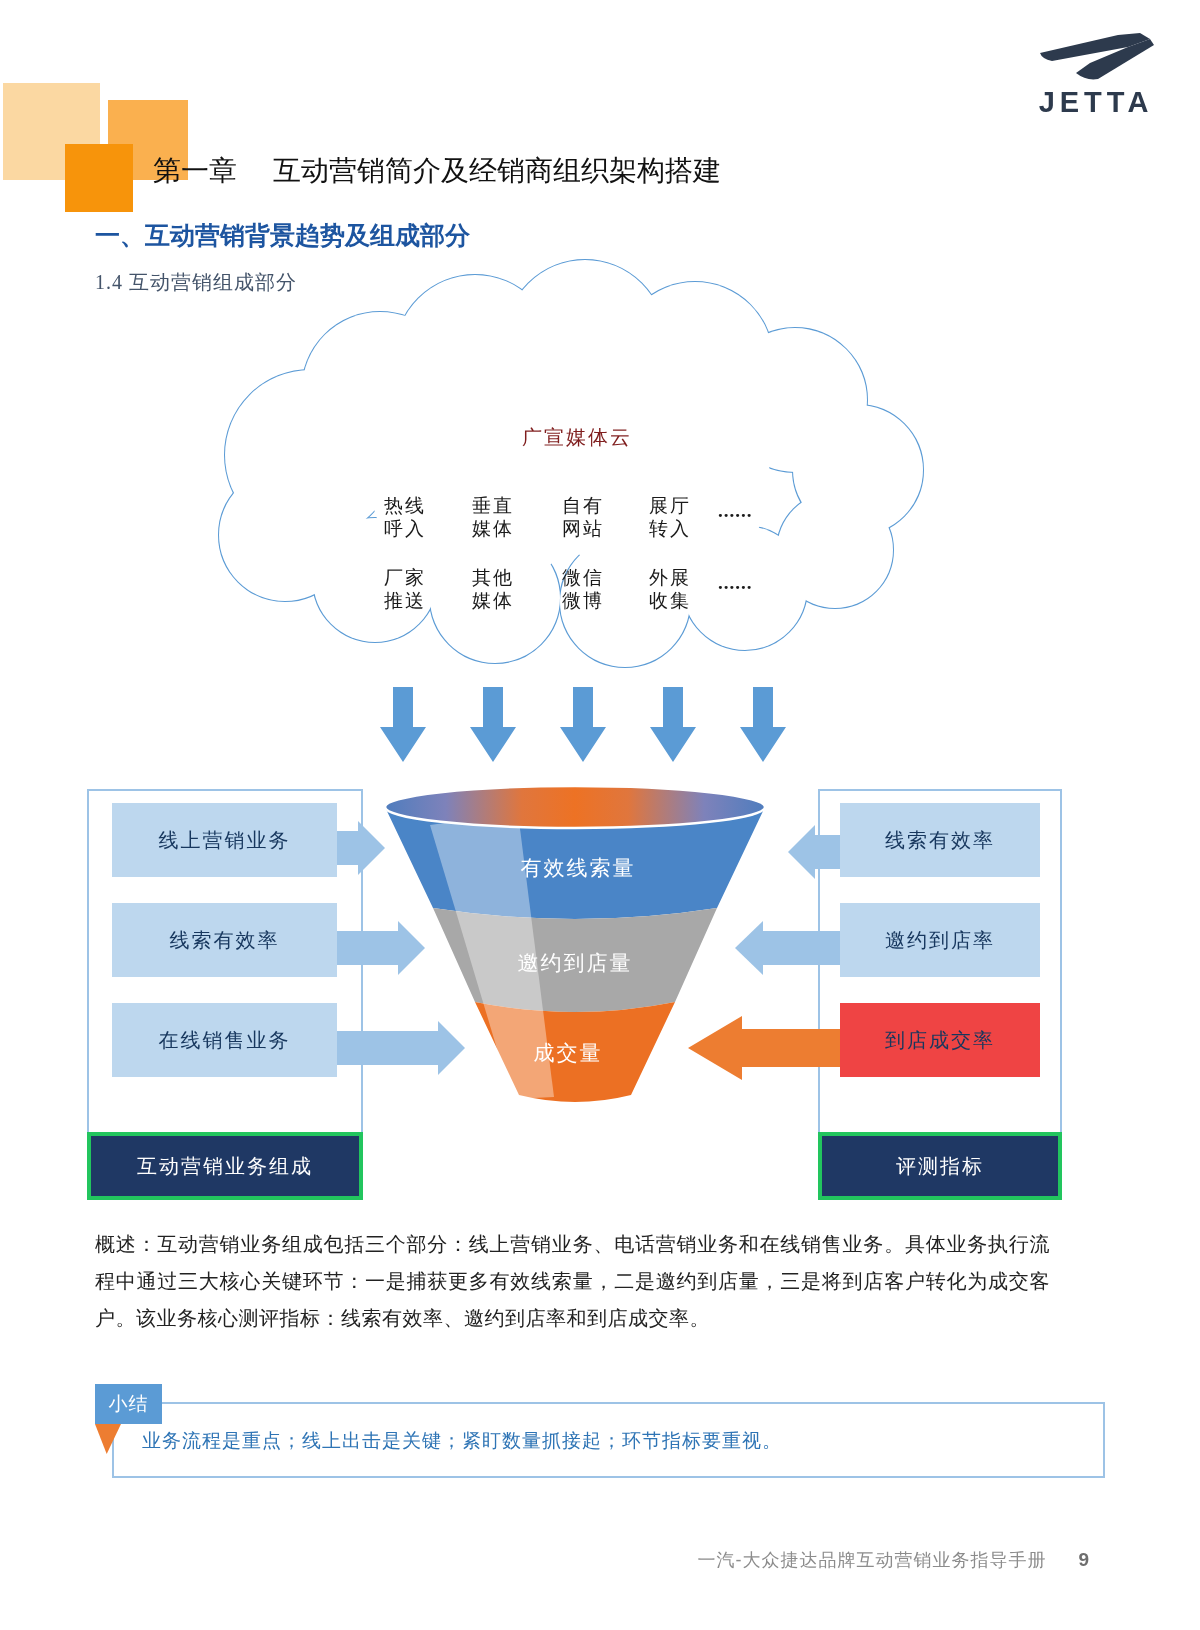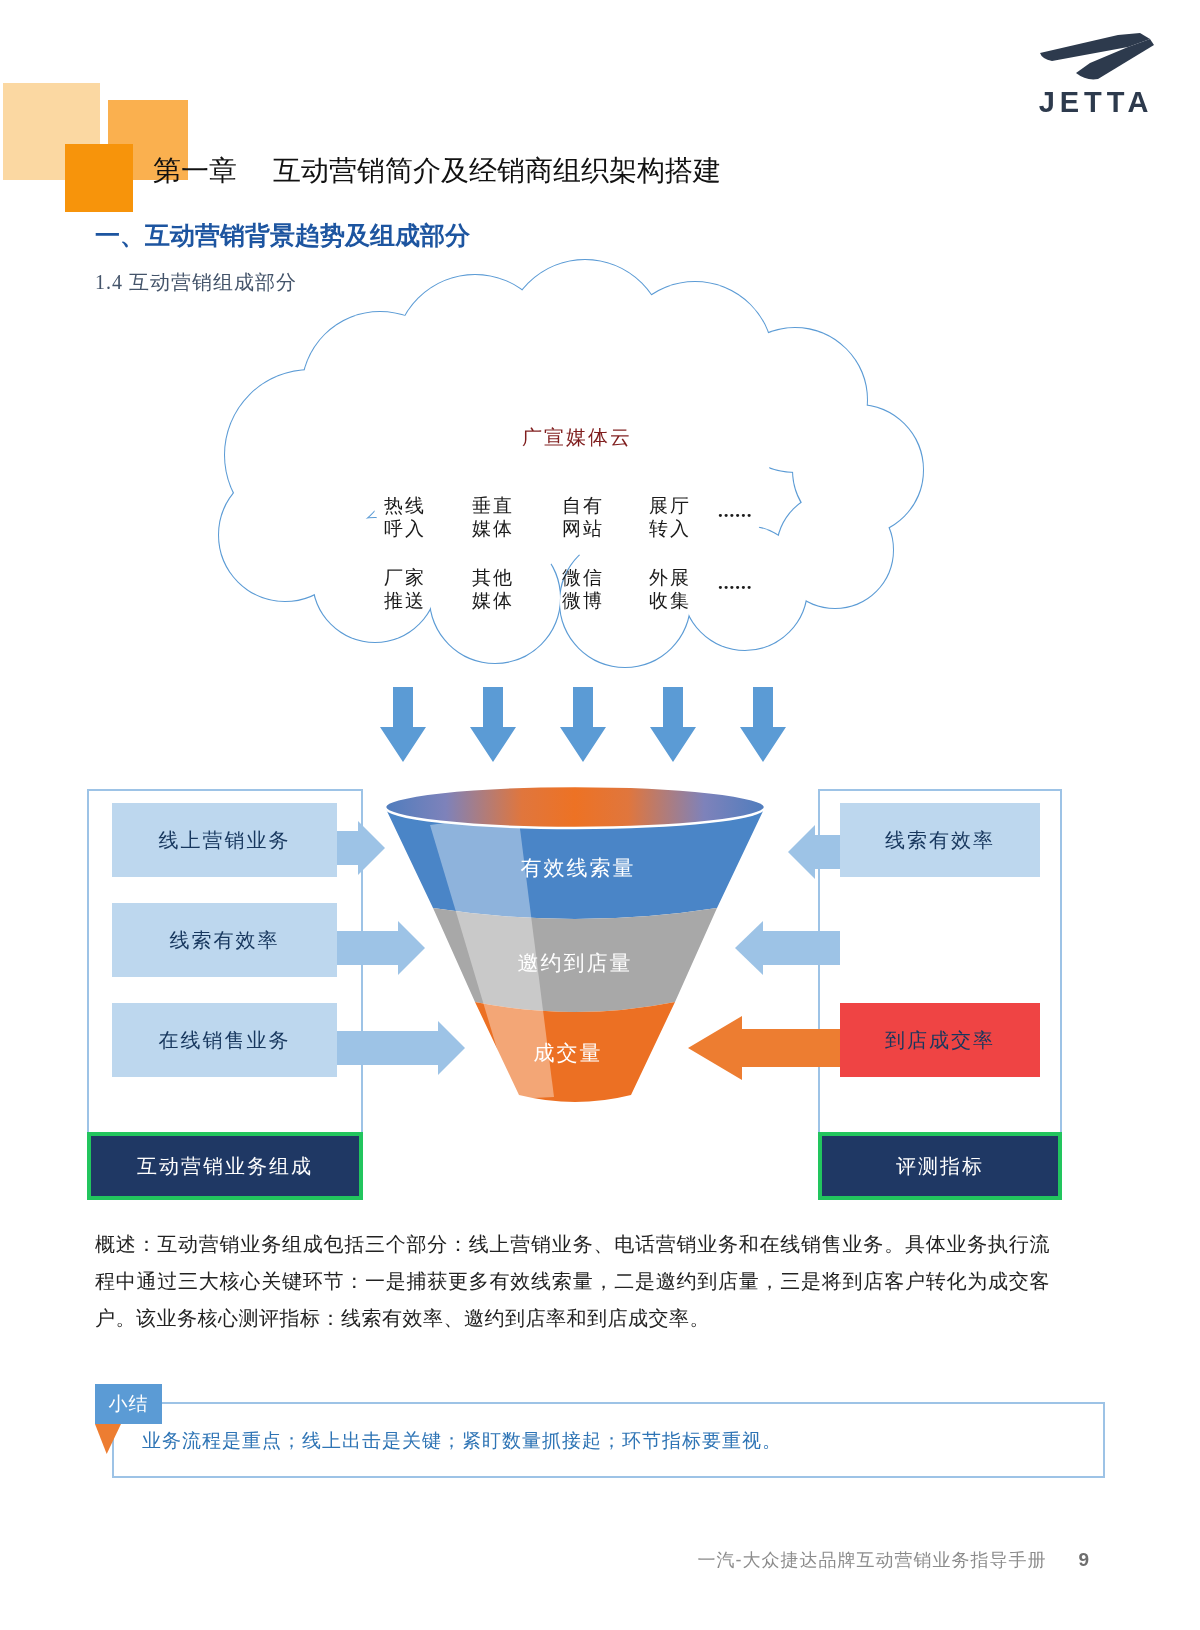--- a/index.html
+++ b/index.html
@@ -162,20 +162,21 @@
 
   <div class="abs panel panel-left pl">
     <div class="pbox b1">线上营销业务</div>
     <div class="pbox b2">线索有效率</div>
     <div class="pbox b3">在线销售业务</div>
     <div class="pbar">互动营销业务组成</div>
   </div>
 
   <div class="abs panel panel-right pr">
     <div class="pbox b1">线索有效率</div>
+    <div class="pbox b2">邀约到店率</div>
     <div class="pbox b3 pbox-orange">到店成交率</div>
     <div class="pbar">评测指标</div>
   </div>
 
   <svg class="abs" style="left:337px;top:821px;" width="48" height="54">
     <rect x="0" y="10" width="22" height="34" fill="#9dc3e6"></rect>
       <polygon points="21,0 48,27 21,54" fill="#9dc3e6"></polygon>
   </svg>
   <svg class="abs" style="left:337px;top:921px;" width="88" height="54">
     <rect x="0" y="10" width="62" height="34" fill="#9dc3e6"></rect>

